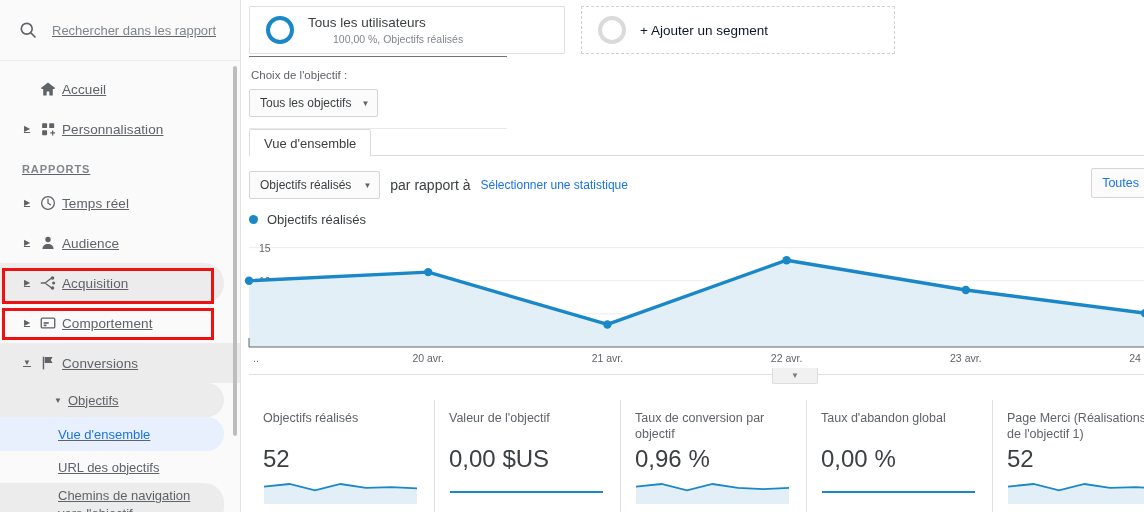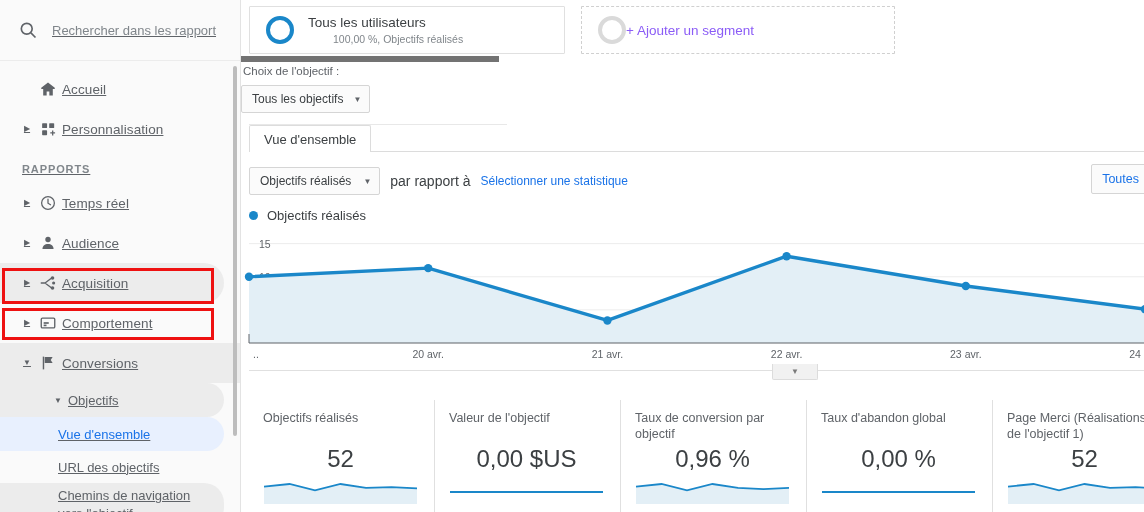--- a/index.html
+++ b/index.html
@@ -99,25 +99,25 @@
     margin-left:16px;border:1px dashed #d0d0d0;background:#fff;width:314px;
   }
   .ring{
     width:28px;height:28px;border-radius:50%;border:4px solid #1a87c9;
     flex:0 0 28px;box-sizing:border-box;
   }
   .ring.gray{border-color:#dadada;}
   .seg-text{margin-left:14px;}
   .seg-title{font-size:13.5px;color:#3c4043;line-height:16px;}
   .seg-sub{font-size:10.5px;color:#80868b;line-height:14px;margin-top:1px;margin-left:25px;}
-  .seg-add-label{font-size:13.5px;color:#8b5cf6;}
+  .seg-add-label{margin-left:14px;font-size:13.5px;color:#0f172a;}
 
   .objective-block{
-    border-top:6px solid #737373;width:258px;margin-left:0;
-    padding-top:3px;position:relative;
+    border-top:1px solid #737373;width:258px;margin-left:8px;
+    padding-top:12px;position:relative;
   }
   .objective-label{font-size:11.5px;color:#5f6368;padding-left:2px;}
   .select-btn{
     display:inline-flex;align-items:center;gap:10px;margin-top:8px;
     border:1px solid #d5d5d5;background:#fbfbfb;border-radius:2px;
     height:26px;padding:0 8px 0 10px;font-size:12px;color:#3c4043;
     cursor:pointer;
   }
   .select-btn .arrow{font-size:8px;color:#5f6368;}
   .objective-rule{
@@ -178,21 +178,21 @@
     position:absolute;left:8px;right:0;top:400px;display:flex;height:112px;
   }
   .card{
     flex:1 1 0;padding:0 16px 0 14px;position:relative;box-sizing:border-box;
   }
   .card + .card{border-left:1px solid #e0e0e0;}
   .card-title{
     font-size:12.5px;color:#5f6368;line-height:16px;padding-top:10px;
     min-height:34px;
   }
-  .card-value{font-size:24px;color:#3c4043;line-height:30px;font-weight:400;text-align:center;}
+  .card-value{font-size:24px;color:#3c4043;line-height:30px;font-weight:400;}
   .spark{margin-top:4px;}
 </style>
 </head>
 <body>
 
 <div class="app">
 
   <div class="sidebar">
 
     <div class="search-row">

